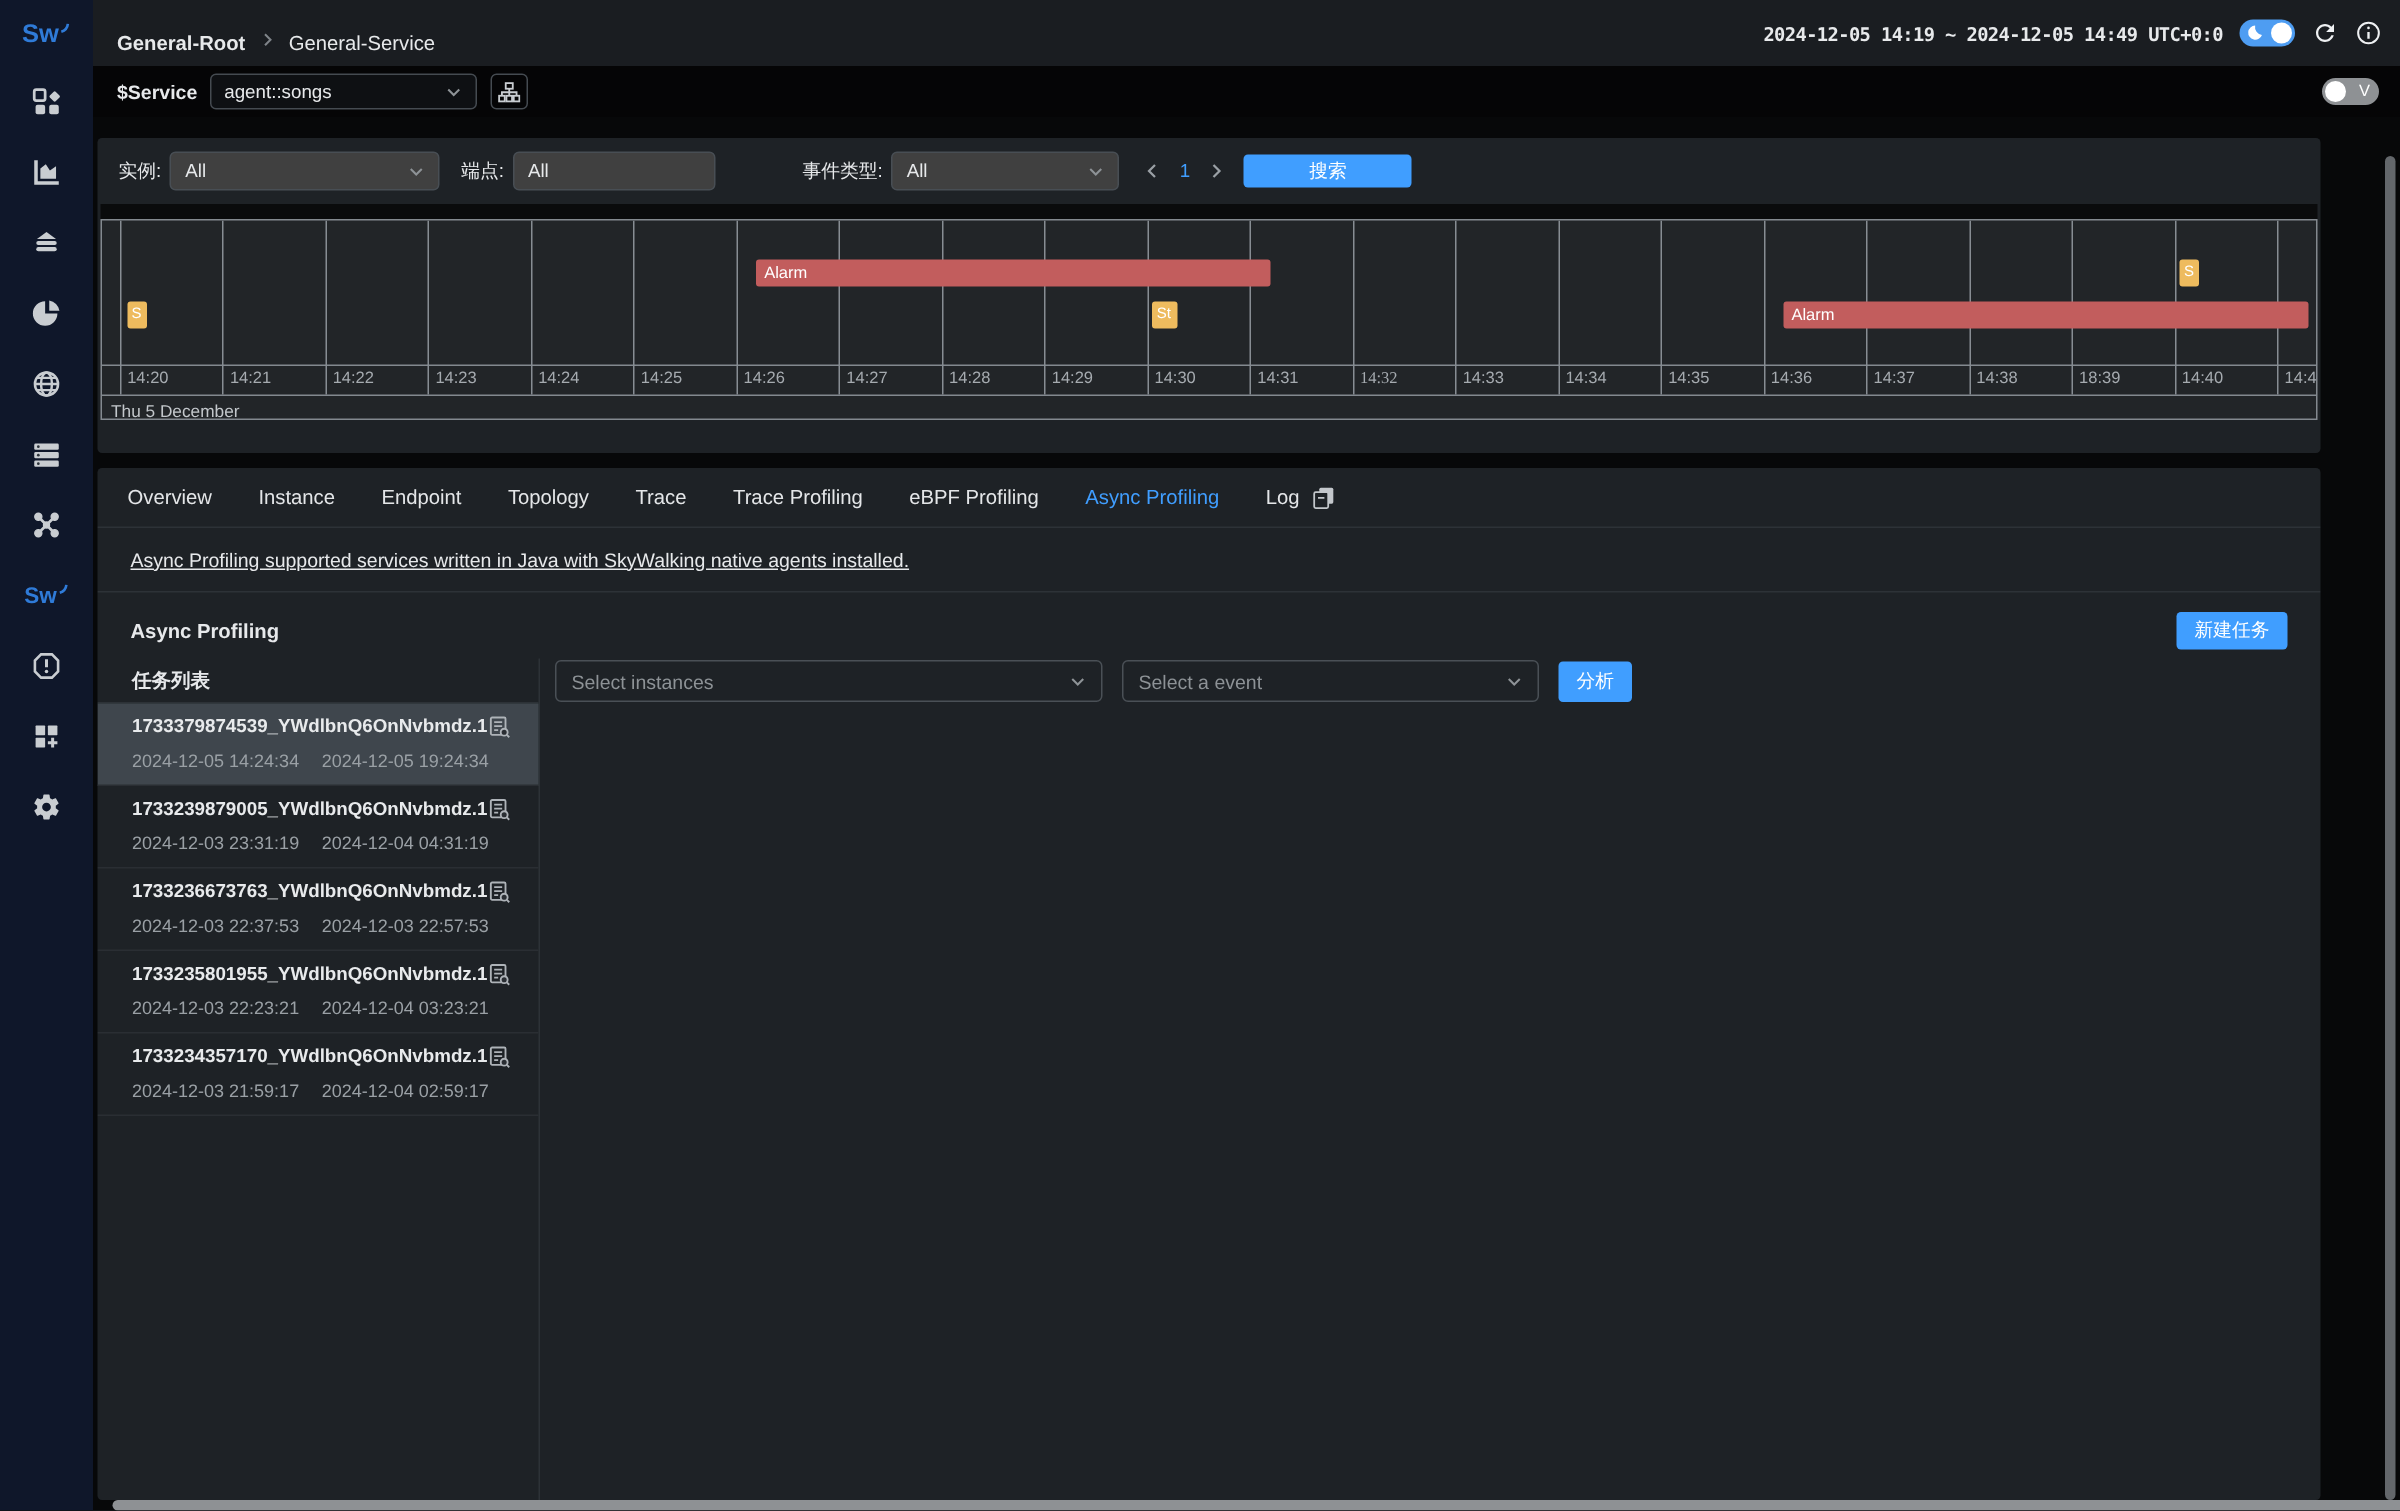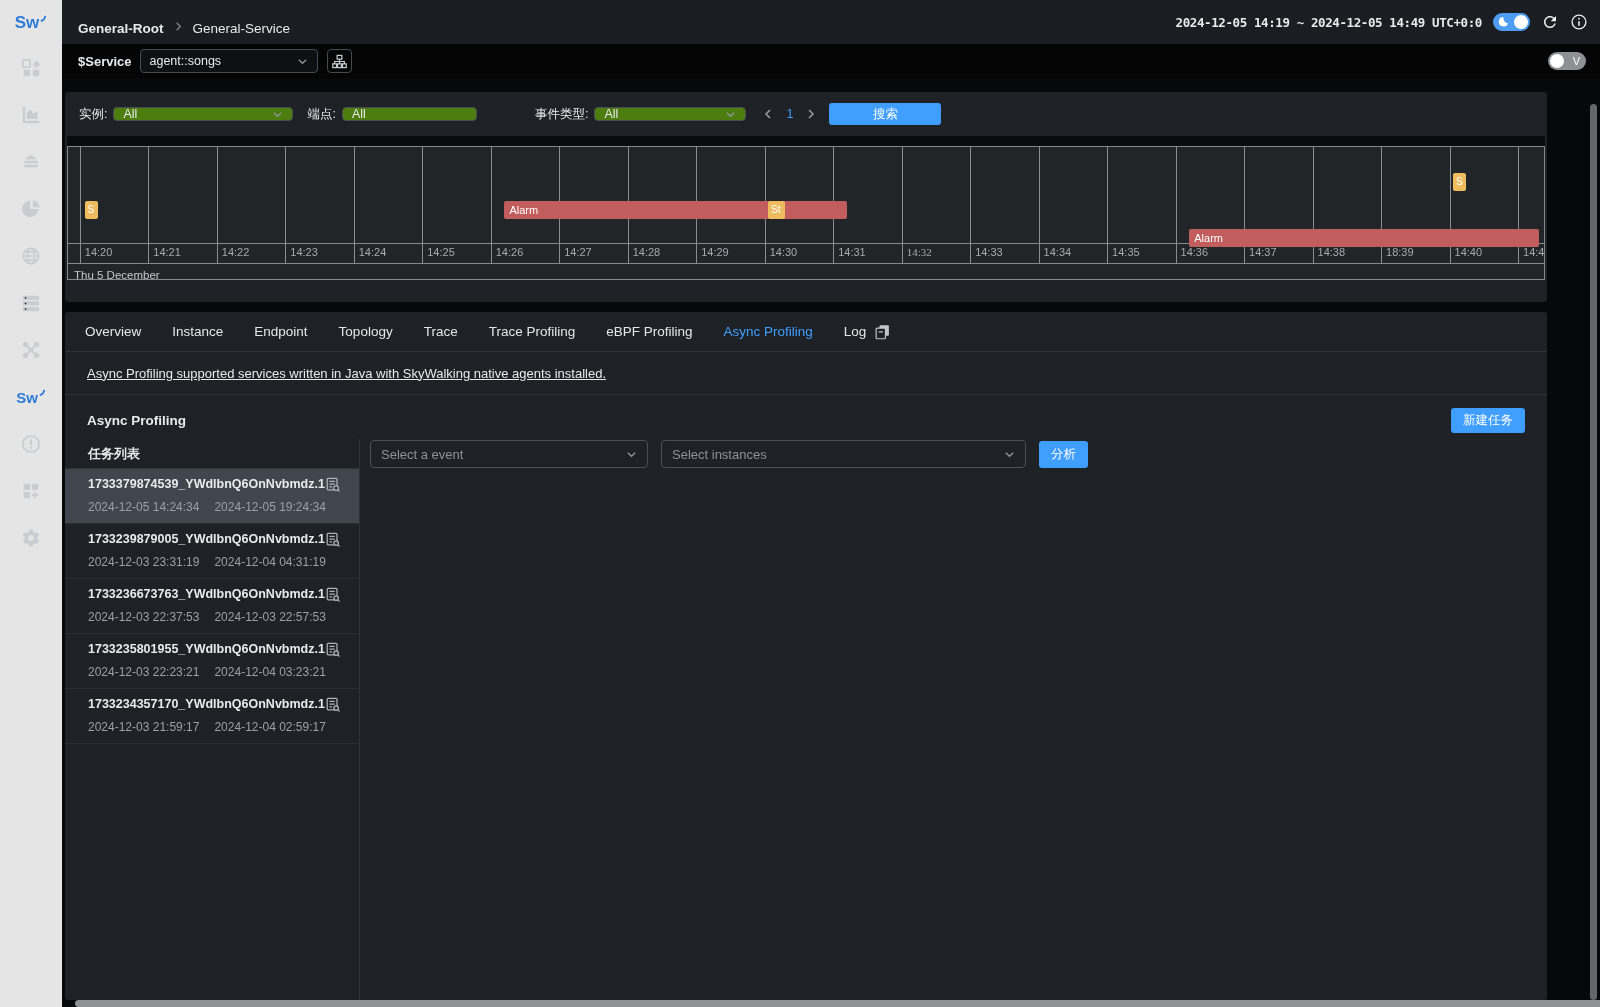--- a/index.html
+++ b/index.html
@@ -1,21 +1,21 @@
 <!DOCTYPE html>
 <html><head>
 <meta charset="utf-8">
 <style>
   * { margin:0; padding:0; box-sizing:border-box; }
   html,body { width:1600px; height:1007px; }
   body { background:#070809; font-family:"Liberation Sans","DejaVu Sans",sans-serif; color:#e7e9eb; overflow:hidden; position:relative; }
   svg { display:block; }
 
   
-  .sidebar { position:absolute; left:0; top:0; width:62px; height:100%; background:#e5e5e5; display:flex; flex-direction:column; align-items:center; z-index:5; }
+  .sidebar { position:absolute; left:0; top:0; width:62px; height:100%; background:#0f172a; display:flex; flex-direction:column; align-items:center; z-index:5; }
   .logo { height:46px; display:flex; align-items:center; justify-content:center; font-weight:bold; font-size:17px; color:#2f7bd8; }
   .logo .tick, .nav-item.sw .tick { width:7px; height:7px; margin:-10px 0 0 1px; }
   .nav { display:flex; flex-direction:column; align-items:center; gap:27px; padding-top:12px; }
   .nav-item { width:20px; height:20px; color:#c9cdd1; cursor:pointer; display:flex; align-items:center; justify-content:center; }
   .nav-item.sw { color:#2f7bd8; font-weight:bold; font-size:15px; width:auto; }
 
   
   .topbar { position:absolute; left:62px; top:0; right:0; height:44px; background:#1a1d21; display:flex; align-items:center; justify-content:space-between; padding:0 12px 0 16px; }
   .crumbs { display:flex; align-items:flex-start; gap:9px; font-size:13.5px;margin-top:13px; }
   .crumb-root { font-weight:bold; }
@@ -34,39 +34,39 @@
   .topo-btn { width:25px; height:24px; margin-left:9px; border:1px solid #454b51; border-radius:4px; display:flex; align-items:center; justify-content:center; color:#c9cdd1; cursor:pointer; }
   .svc-right { margin-left:auto; }
   .vtoggle { width:38px; height:18px; background:#8e9194; border-radius:9px; position:relative; cursor:pointer; }
   .vtoggle .knob { position:absolute; left:2px; top:2px; width:14px; height:14px; background:#fff; border-radius:50%; }
   .vtoggle .vlabel { position:absolute; right:6px; top:2.5px; font-size:11px; color:#fff; }
 
   
   .events-panel { position:absolute; left:65px; top:92px; width:1482px; height:210px; background:#1e2226; border-radius:3px; padding:9px 2px 0; }
   .filter-row { display:flex; align-items:center; padding:0 12px; height:26px; }
   .f-label { font-size:12.5px; margin-right:6px; white-space:nowrap; }
-  .f-select, .f-input { height:14px; border:1px solid #484e54; border-radius:4px; background:#4d7c0f; display:flex; align-items:center; justify-content:space-between; padding:0 9px; font-size:12.5px; cursor:pointer; }
+  .f-select, .f-input { height:26px; border:1px solid #484e54; border-radius:4px; background:#404040; display:flex; align-items:center; justify-content:space-between; padding:0 9px; font-size:12.5px; cursor:pointer; }
   .f-input { cursor:text; }
   .w180 { width:180px; margin-right:14px; }
   .w135 { width:135px; margin-right:58px; }
   .w152 { width:152px; margin-right:16px; }
   .pager { display:flex; align-items:center; gap:12px; margin-right:12px; }
   .pg-arrow { width:12px; height:12px; color:#9aa0a5; cursor:pointer; }
   .pg-num { color:#409eff; font-size:12.5px; cursor:pointer; }
   .btn { background:#409eff; color:#fff; border:none; border-radius:3px; font-family:inherit; cursor:pointer; display:flex; align-items:center; justify-content:center; }
   .search-btn { width:112px; height:22px; font-size:12.5px; }
 
   
   .tl-strip { margin-top:9px; height:10px; background:#0a0b0c; }
   .tl-box { position:relative; border:1px solid #83898f; height:134px; background:#222528; overflow:hidden; }
   .gridline { position:absolute; top:0; width:1px; height:116px; background:#878d93; }
   .tl-axisrow { position:absolute; left:0; right:0; top:96px; height:20px; border-top:1px solid #83898f; }
   .tick-label { position:absolute; top:99px; font-size:11px; color:#a6abb0; white-space:nowrap; }
   .tl-daterow { position:absolute; left:0; right:0; top:116px; height:18px; border-top:1px solid #83898f; font-size:11.5px; color:#c3c7cb; display:flex; align-items:flex-end; padding-left:6px; }
-  .ev-bar { position:absolute; height:18px; border-radius:2px; font-size:11px; line-height:18px; padding-left:5px; color:#fff; overflow:hidden; white-space:nowrap; cursor:pointer;margin-top:28px; }
+  .ev-bar { position:absolute; height:18px; border-radius:2px; font-size:11px; line-height:18px; padding-left:5px; color:#fff; overflow:hidden; white-space:nowrap; cursor:pointer; }
   .ev-mark { position:absolute; height:18px; border-radius:2px; font-size:10px; line-height:18px; padding-left:3px; color:#fff; overflow:hidden; white-space:nowrap; cursor:pointer; }
 
   
   .main-panel { position:absolute; left:65px; top:312px; width:1482px; bottom:7px; background:#1e2226; border-radius:3px; overflow:hidden; }
   .tab-bar { height:40px; border-bottom:1px solid #2d3237; display:flex; align-items:center; gap:14px; padding:0 20px; }
   .tab { font-size:13.5px; color:#e4e6e8; cursor:pointer; white-space:nowrap; }
   .tab.active { color:#409eff; }
   .copy-icon { width:17px; height:17px; color:#c3c7cb; cursor:pointer; margin-left:-6px; }
   .notice-row { height:43px; border-bottom:1px solid #2d3237; display:flex; align-items:center; padding:0 22px; }
   .notice-link { font-size:13px; color:#e7e9eb; text-decoration:underline; cursor:pointer; }
@@ -429,32 +429,32 @@
               </svg>
             </div>
             <div class="t-times">
               <span>2024-12-03 21:59:17</span>
               <span>2024-12-04 02:59:17</span>
             </div>
           </div>
         </div>
     </div>
     <div class="controls">
+      <div class="c-select c-inst">
+        <span>Select instances</span>
+        <svg class="chev" viewBox="0 0 12 12">
+            <path d="M2 4l4 4 4-4" stroke="currentColor" stroke-width="1.5" fill="none"></path>
+          </svg>
+      </div>
       <div class="c-select c-event">
         <span>Select a event</span>
         <svg class="chev" viewBox="0 0 12 12">
             <path d="M2 4l4 4 4-4" stroke="currentColor" stroke-width="1.5" fill="none"></path>
           </svg>
       </div>
-      <div class="c-select c-inst">
-        <span>Select instances</span>
-        <svg class="chev" viewBox="0 0 12 12">
-            <path d="M2 4l4 4 4-4" stroke="currentColor" stroke-width="1.5" fill="none"></path>
-          </svg>
-      </div>
       <button class="btn analyze-btn">分析</button>
     </div>
   </div>
 </section>
 
 <div class="vscroll"></div>
 <div class="hscroll"></div>
 <div class="corner-scroll"></div>
 
 </body></html>

